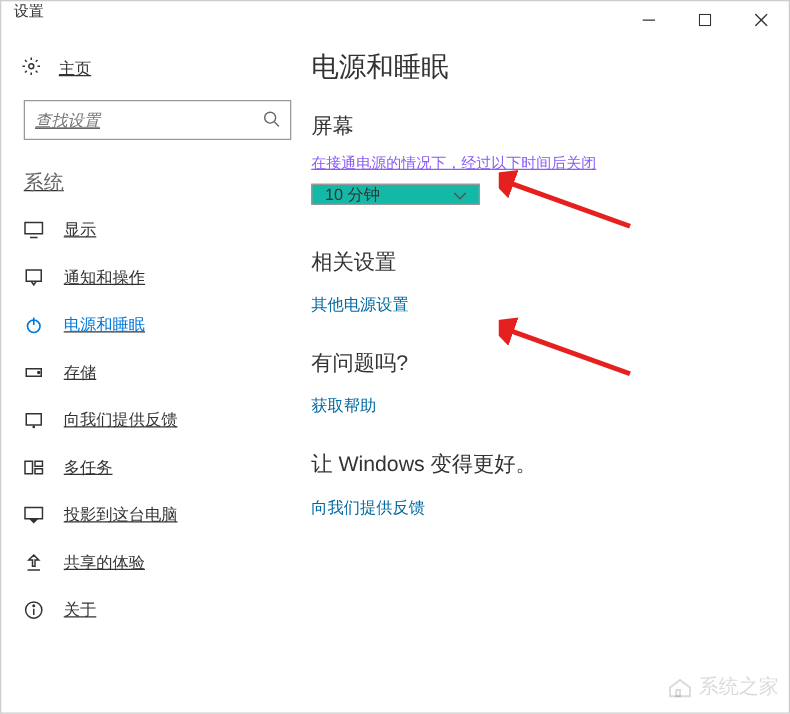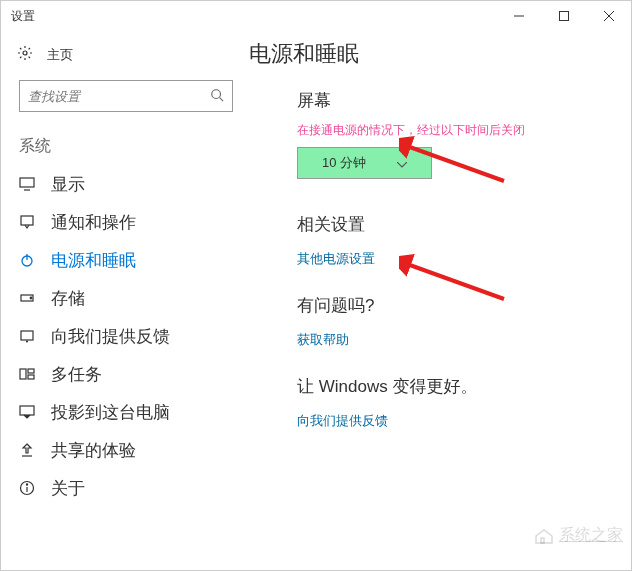--- a/index.html
+++ b/index.html
@@ -10,21 +10,21 @@
     background: #fff;
     width: 632px;
     height: 571px;
     overflow: hidden;
     position: relative;
     border: 1px solid #ccc;
   }
   .titlebar {
     height: 30px;
     display: flex;
-    align-items: center;
+    align-items: flex-start;
     padding-left: 10px;
     font-size: 12px;
     color: #333;
   }
   .titlebar-controls {
     margin-left: auto;
     display: flex;
   }
   .titlebar-btn {
     width: 45px;
@@ -34,20 +34,21 @@
     justify-content: center;
     color: #333;
   }
   .content {
     display: flex;
     height: calc(100% - 30px);
   }
   .sidebar {
     width: 240px;
     padding: 14px 10px 0 18px;
+    text-decoration: underline;
   }
   .home-row {
     display: flex;
     align-items: center;
     gap: 14px;
     font-size: 13px;
     margin-bottom: 16px;
     margin-left: -2px;
   }
   .home-row svg { width: 16px; height: 16px; }
@@ -75,21 +76,21 @@
     font-size: 16px;
     color: #666;
     margin-bottom: 8px;
   }
   .nav-list { list-style: none; }
   .nav-item {
     display: flex;
     align-items: center;
     gap: 16px;
     height: 38px;
-    font-size: 17px;
+    font-size: 13px;
     color: #333;
     cursor: default;
   }
   .nav-item.active { color: #0078D7; }
   .nav-item .ico {
     width: 16px; height: 16px;
     display: flex; align-items: center; justify-content: center;
   }
   .nav-item .ico svg { width: 16px; height: 16px; }
   .main {
@@ -103,58 +104,58 @@
     margin-bottom: 20px;
   }
   .group-title {
     font-size: 17px;
     font-weight: 400;
     margin-bottom: 10px;
   }
   .field-label {
     font-size: 12px;
     margin-bottom: 8px;
-    color: #ec4899;
+    color: #8b5cf6;
+    text-decoration: underline;
   }
   .dropdown {
     width: 135px;
-    height: 32px;
+    height: 17px;
     border: 1px solid #999;
     display: flex;
     align-items: center;
-    padding: 0 24px;
-    font-size: 13px;
-    background: #86efac;
+    padding: 0 10px;
+    font-size: 13px;
+    background: #14b8a6;
     position: relative;
   }
   .dropdown .chev {
     margin-left: auto;
   }
-  .group { margin-bottom: 34px; margin-left: 48px; }
+  .group { margin-bottom: 34px; }
   .link {
     color: #0369a1;
     font-size: 13px;
     display: inline-block;
     margin-top: 4px;
   }
   .arrow {
     position: absolute;
     pointer-events: none;
   }
   .watermark {
     position: absolute;
     right: 8px;
-    bottom: 24px;
+    bottom: 10px;
     color: rgba(0,0,0,0.15);
     font-size: 16px;
     display: flex;
     align-items: center;
     gap: 4px;
     font-family: sans-serif;
-    text-decoration: underline;
   }
 </style>
 </head>
 <body>
 
 <div class="titlebar">
   <span>设置</span>
   <div class="titlebar-controls">
     <div class="titlebar-btn">
       <svg width="10" height="10">

